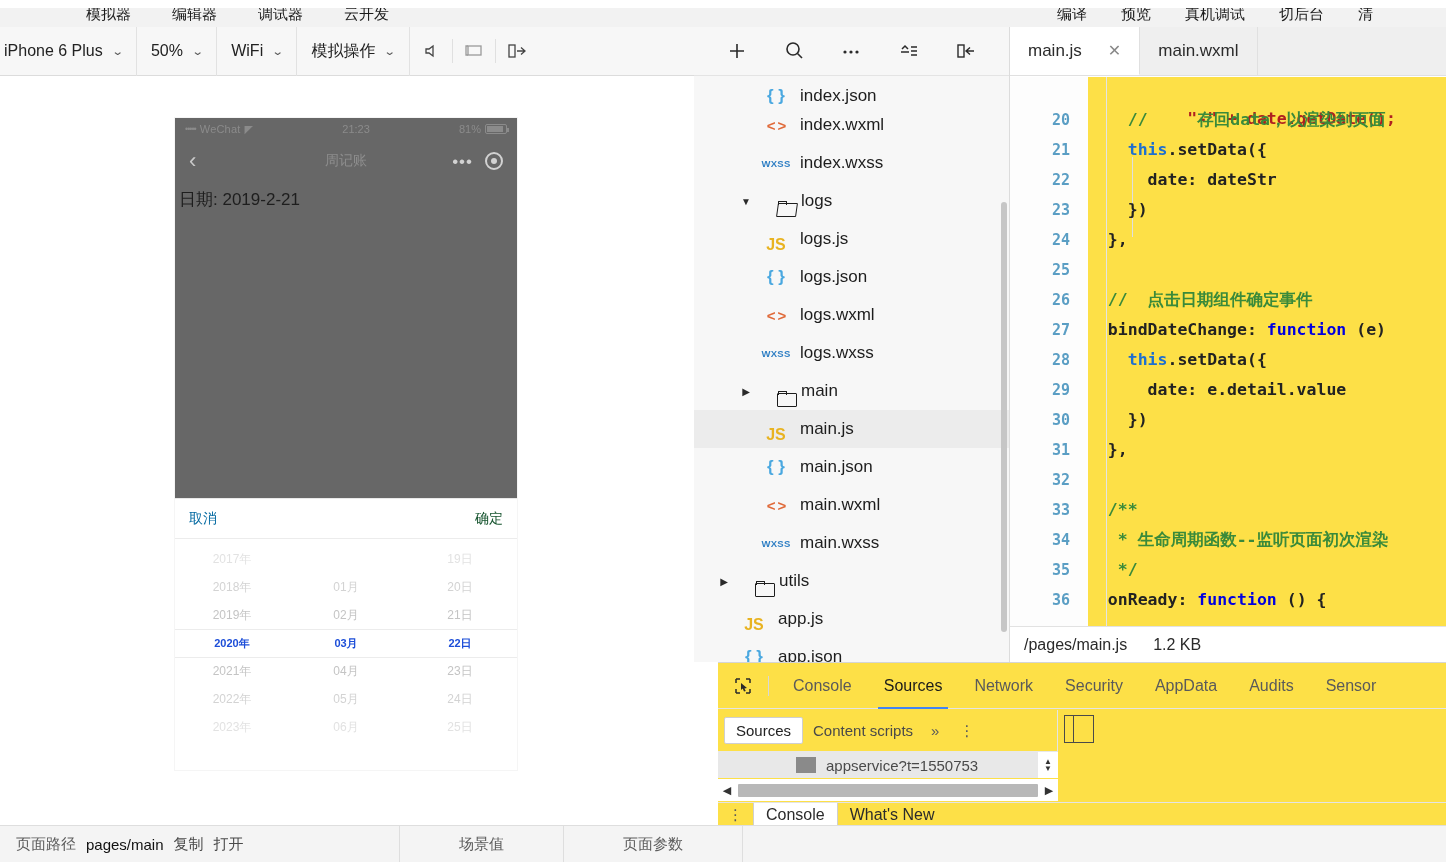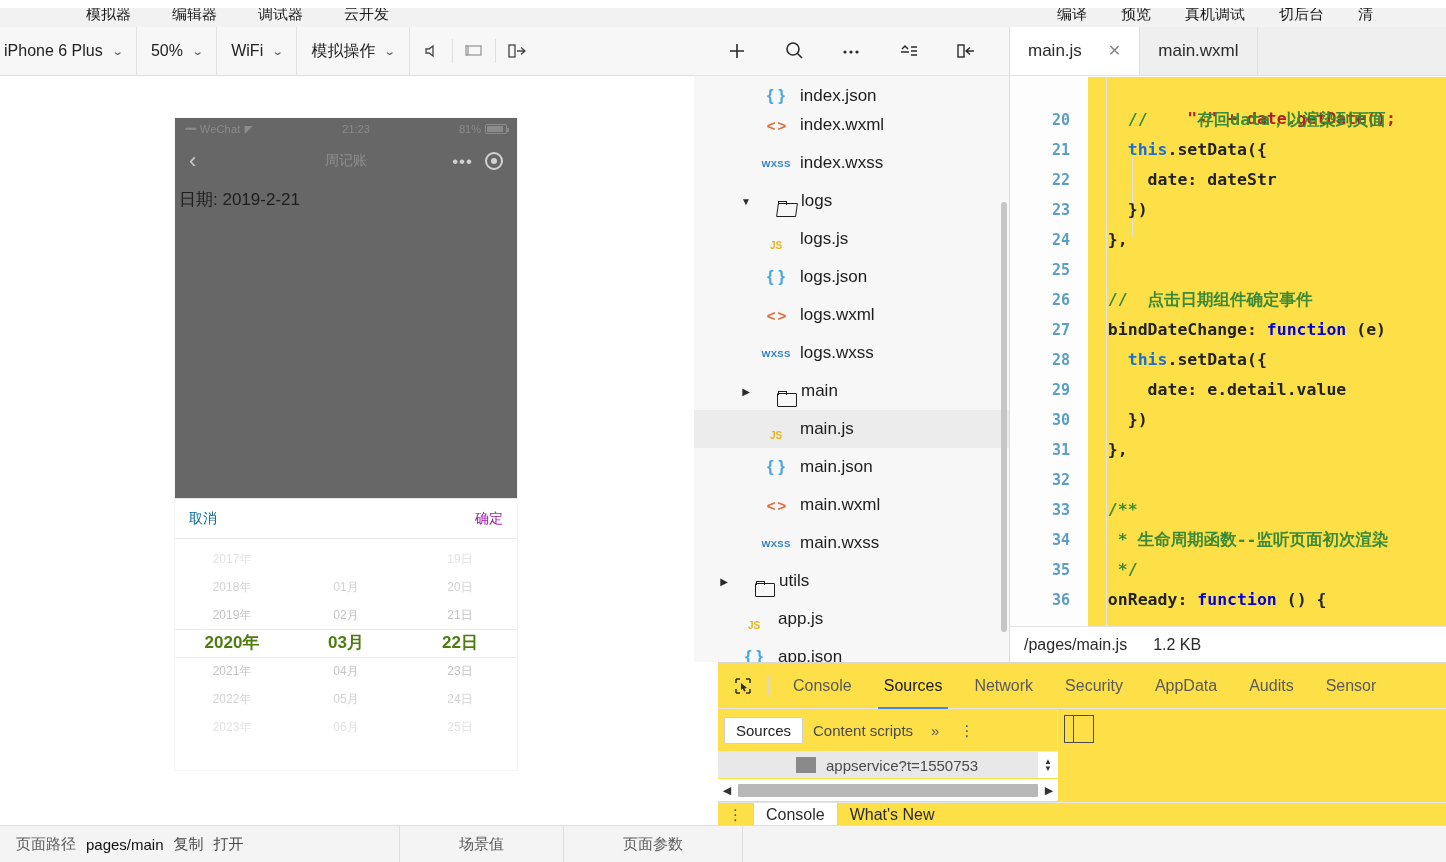--- a/index.html
+++ b/index.html
@@ -93,29 +93,29 @@
   .picker {
     position: absolute; left: 0; top: 380px; width: 342px; height: 272px;
     background: #ffffff; border-top: 1px solid #e8e8e8;
     overflow: hidden;
   }
   .picker-head {
     height: 40px; display: flex; align-items: center; justify-content: space-between;
     padding: 0 14px; border-bottom: 1px solid #ececec;
   }
   .pk-cancel { font-size: 14px; color: #0369a1; cursor: pointer; }
-  .pk-ok { font-size: 14px; color: #a21caf; cursor: pointer; }
+  .pk-ok { font-size: 14px; color: #14532d; cursor: pointer; }
   .picker-cols { display: flex; height: 232px; position: relative; }
   .pcol { flex: 1; display: flex; flex-direction: column; align-items: center; padding-top: 6px; }
   .pcol .pitem {
     height: 28px; line-height: 28px; font-size: 12px; color: #c4c4c4; text-align: center;
   }
   .pcol .pitem.f1 { color: #e2e2e2; }
   .pcol .pitem.f2 { color: #d3d3d3; }
-  .pcol .pitem.sel { color: #4d7c0f; font-weight: bold; font-size: 17px; }
+  .pcol .pitem.sel { color: #1d4ed8; font-weight: bold; font-size: 11px; }
   .picker-mask-line {
     position: absolute; left: 0; right: 0; top: 90px; height: 29px;
     border-top: 1px solid #ececec; border-bottom: 1px solid #ececec;
     pointer-events: none;
   }
 
   
   .botbar {
     position: absolute; left: 0; top: 825px; width: 1446px; height: 37px;
     background: #f4f4f4; border-top: 1px solid #dedede;
@@ -145,21 +145,21 @@
     position: absolute; left: 0; top: 50px; right: 0; bottom: 0;
     overflow: hidden; padding-top: 3px;
   }
   .trow {
     height: 38px; display: flex; align-items: center; gap: 9px;
     font-size: 17px; color: #1d1d1d; cursor: pointer; white-space: nowrap;
   }
   .trow.active { background: #ececec; }
   .twist { width: 14px; text-align: center; font-size: 10px; color: #2a2a2a; }
   .ficon { width: 30px; text-align: center; font-size: 14px; font-weight: bold; flex: none; }
-  .ic-js { color: #e8b321; font-size: 10px; font-family: "Liberation Sans", sans-serif; margin-top: 12px; }
+  .ic-js { color: #e8b321; font-size: 16px; font-family: "Liberation Sans", sans-serif; margin-top: 12px; }
   .ic-json { color: #4aa8e0; font-size: 17px; }
   .ic-wxml { color: #e06a3a; font-size: 15px; letter-spacing: -1px; }
   .ic-wxss { color: #2f7fc4; font-size: 9.5px; letter-spacing: .3px; }
   .folder { width: 19px; height: 15px; position: relative; }
   .folder::before {
     content:""; position:absolute; left:0; top:2px; width:18px; height:12px;
     border: 1.6px solid #1d1d1d; border-radius: 1px;
   }
   .folder::after {
     content:""; position:absolute; left:1px; top:0px; width:7px; height:3px;

